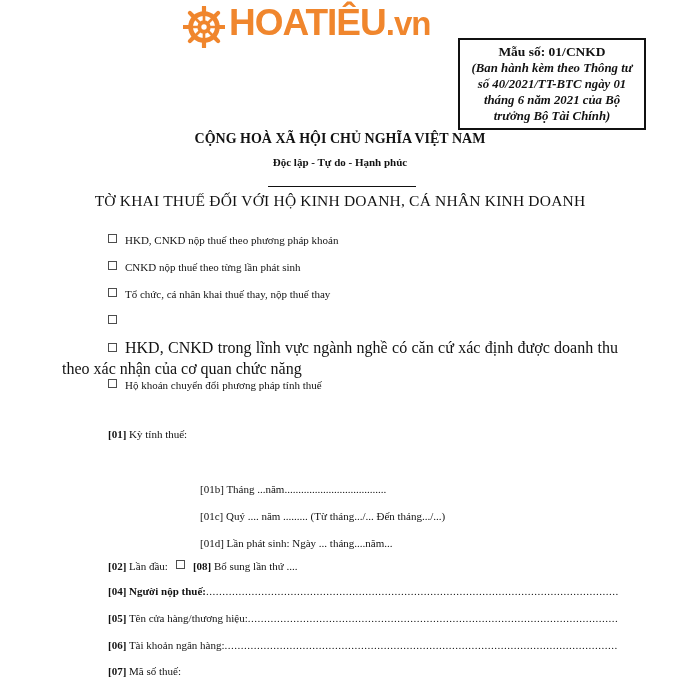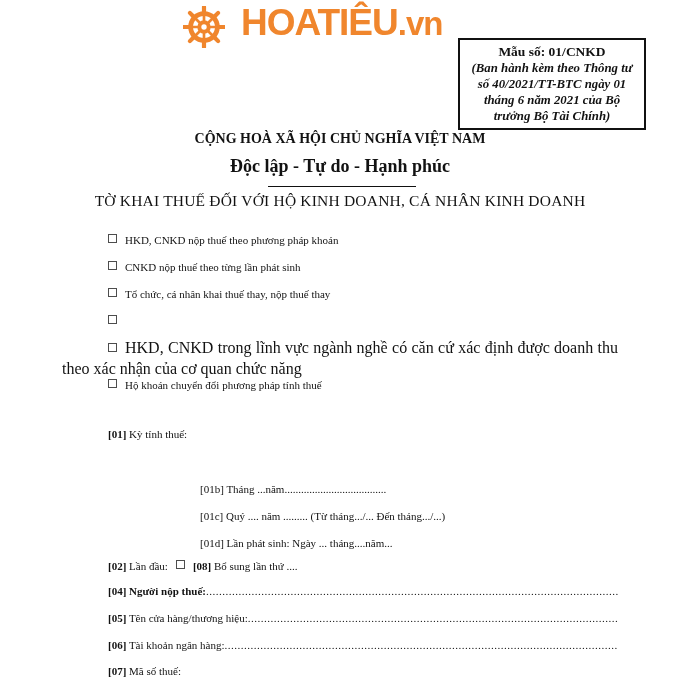--- a/index.html
+++ b/index.html
@@ -9,21 +9,21 @@
     width:680px; height:678px;
     background:#fff;
     font-family:"Liberation Serif", serif;
     color:#121212;
     overflow:hidden;
   }
 
   
   .masthead {
     position:absolute; left:183px; top:2px;
-    display:flex; align-items:center; gap:16px;
+    display:flex; align-items:center; gap:4px;
     cursor:pointer;
   }
   .logo-text {
     font-family:"Liberation Sans", sans-serif;
     font-weight:bold; color:var(--brand,#F0862D);
     letter-spacing:-1px; line-height:42px;
     white-space:nowrap;
   }
   .logo-main { font-size:37px; }
   .logo-suffix { font-size:33px; }
@@ -35,21 +35,21 @@
     padding:3px 5px 4px 5px;
     text-align:center;
     background:#fff;
   }
   .fb-title { font-size:13.5px; font-weight:bold; line-height:17px; }
   .fb-sub   { font-size:12.8px; font-style:italic; font-weight:600; line-height:16px; }
 
   
   .center-line { position:absolute; left:0; width:680px; text-align:center; white-space:nowrap; }
   .nat-title  { top:131px; font-size:14px; font-weight:bold; }
-  .motto      { top:156px; font-size:18px; font-weight:bold; }
+  .motto      { top:156px; font-size:11px; font-weight:bold; }
   .motto-rule {
     position:absolute; top:186px; left:268px; width:148px;
     border-top:1.4px solid #111;
   }
   .form-title { top:192px; font-size:15.5px; font-weight:normal; letter-spacing:0.2px; }
 
   
   .line {
     position:absolute; left:62px; width:556px;
     font-size:11px; line-height:20px; white-space:nowrap;

